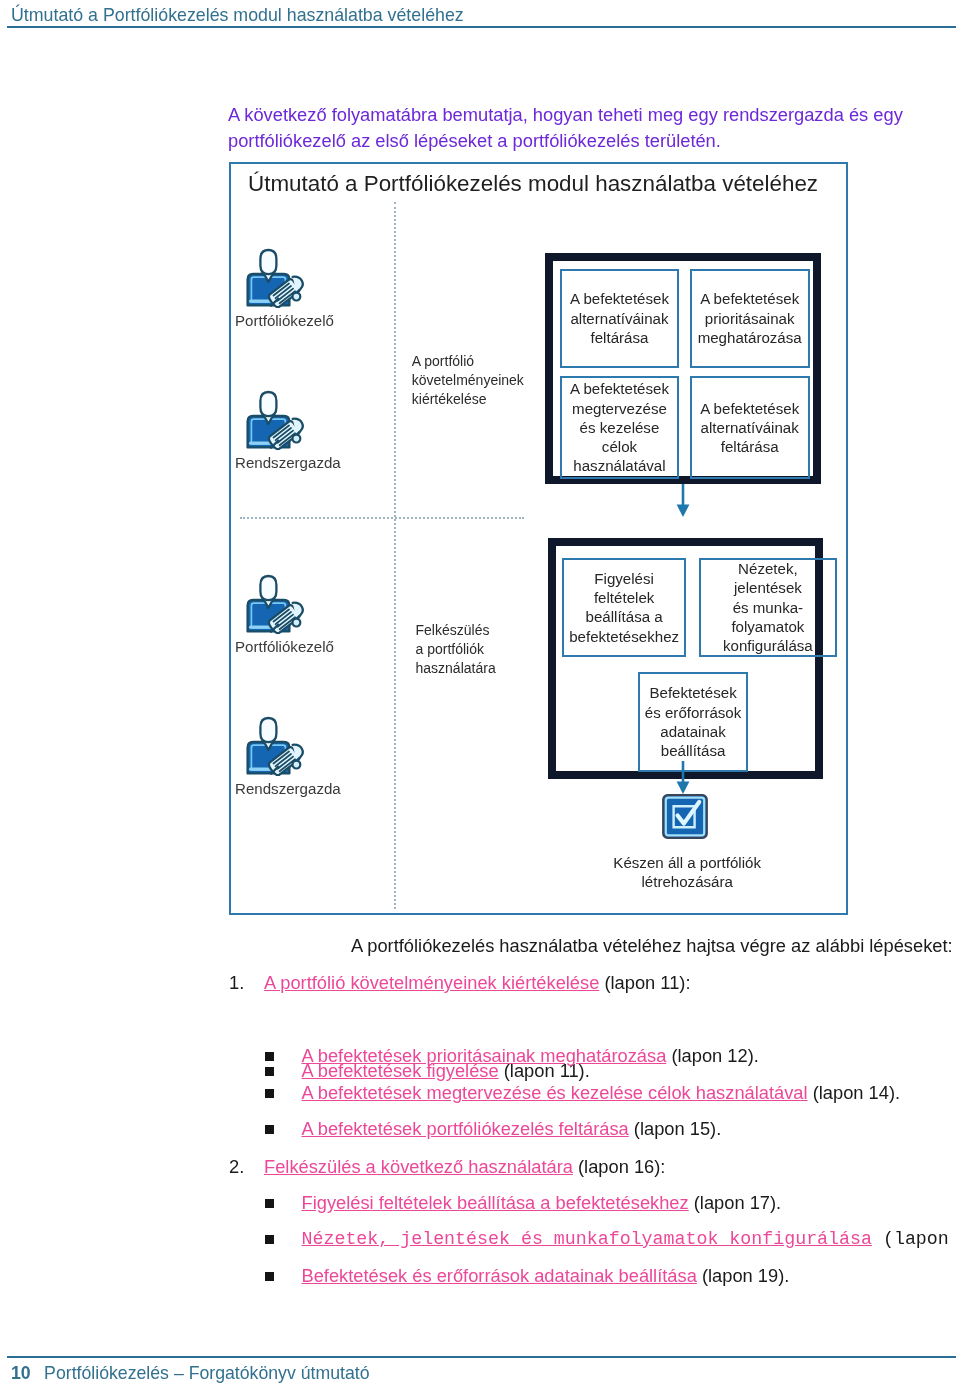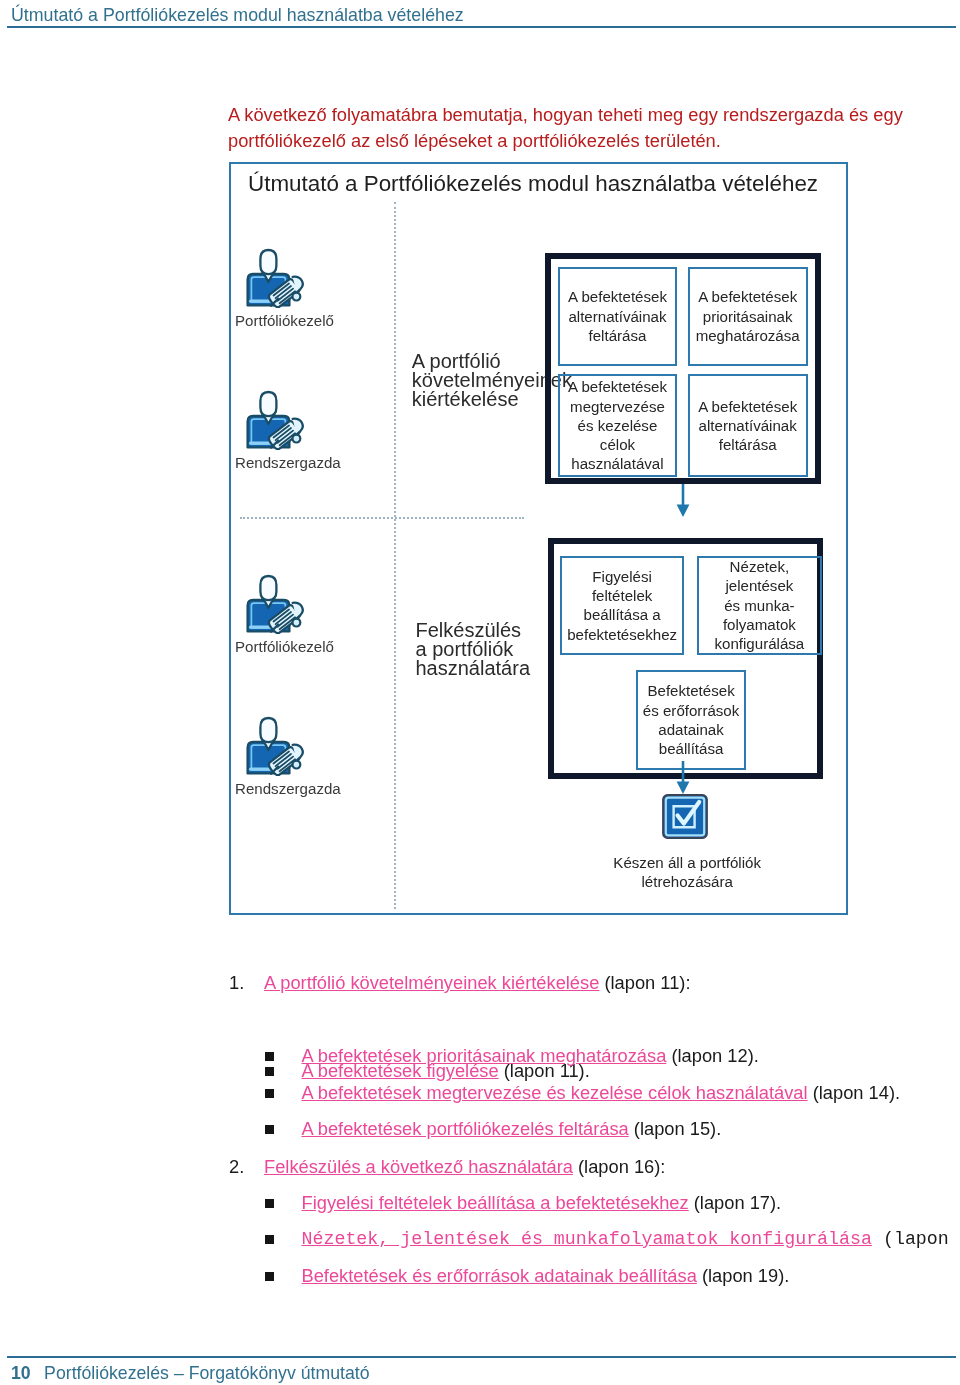--- a/index.html
+++ b/index.html
@@ -5,35 +5,35 @@
   html,body{margin:0;padding:0;}
   body{width:960px;height:1385px;background:#ffffff;font-family:"Liberation Sans",sans-serif;}
   .page{position:relative;width:960px;height:1385px;overflow:hidden;background:#fff;}
 
   
   .hdr{position:absolute;left:0px;top:0px;width:960px;}
   .hdr-text{position:absolute;left:11px;top:4px;font-size:17.8px;line-height:22px;color:#31718f;white-space:nowrap;}
   .hdr-rule{position:absolute;left:7px;top:25.8px;width:949px;height:2.1px;background:#2b6d94;}
 
   
-  .intro{position:absolute;left:228px;top:102px;width:690px;font-size:18.3px;line-height:26px;color:#b91c1c;}
+  .intro{position:absolute;left:228px;top:102px;width:690px;font-size:18.3px;line-height:26px;color:#6d28d9;}
 
   
   .diagram{position:absolute;left:229px;top:162px;width:619px;height:753px;border:2px solid #2e7aae;box-sizing:border-box;background:#fff;}
   .dg-title{position:absolute;left:17px;top:6px;font-size:22.4px;line-height:28px;color:#1f1f1f;white-space:nowrap;}
   .vdiv{position:absolute;left:163px;top:38px;width:0;height:707px;border-left:2px dotted #9eb4c2;}
   .hdiv{position:absolute;left:9.3px;top:353.3px;width:283.7px;height:0;border-top:2px dotted #9eb4c2;}
 
   .actor{position:absolute;width:130px;}
   .actor .lbl{position:absolute;left:0px;top:63px;font-size:15.1px;line-height:19.2px;color:#3a3a3a;white-space:nowrap;}
   .actor .ico{display:block;position:absolute;left:11px;top:0px;}
 
-  .sidelbl{position:absolute;font-size:20px;line-height:19.2px;color:#2b2b2b;}
-
-  .grp{position:absolute;border:6px solid #0f172a;box-sizing:border-box;}
+  .sidelbl{position:absolute;font-size:14px;line-height:19.2px;color:#2b2b2b;}
+
+  .grp{position:absolute;border:8px solid #0f172a;box-sizing:border-box;}
   .cell{position:absolute;border:2px solid #2e7aae;box-sizing:border-box;display:flex;align-items:center;justify-content:center;text-align:center;font-size:15.1px;line-height:19.3px;color:#262626;}
 
   .arrow{position:absolute;line-height:0;}
 
   .doneicon{position:absolute;line-height:0;}
   .donelbl{position:absolute;text-align:center;font-size:15.1px;line-height:19.3px;color:#262626;}
 
   
   .lead{position:absolute;left:351px;top:933px;font-size:18.3px;line-height:26px;color:#1a1a1a;white-space:nowrap;}
   .olist{position:absolute;left:0;top:0;}
@@ -132,38 +132,39 @@
       <div class="cell" style="left:136.6px;top:115.2px;width:120.2px;height:103.6px;">A befektetések<br>alternatíváinak<br>feltárása</div>
     </div>
 
     <div class="arrow" style="left:444.5px;top:320px;"><svg width="14" height="34" viewBox="0 0 14 34">
           <path d="M7 0 L7 24" stroke="#1f78ad" stroke-width="2.6" fill="none"></path>
           <path d="M7 33 L0.6 20.6 L13.4 20.6 Z" fill="#1f78ad"></path>
         </svg></div>
 
     <div class="grp" style="left:316.9px;top:356px;width:275.3px;height:240.6px;margin-top:18px;">
       <div class="cell" style="left:6.6px;top:12px;width:123.3px;height:98.7px;">Figyelési<br>feltételek<br>beállítása a<br>befektetésekhez</div>
-      <div class="cell" style="left:143px;top:12px;width:125px;height:98.7px;">Nézetek,<br>jelentések<br>és munka-<br>folyamatok<br>konfigurálása</div>
+      <div class="cell" style="left:143px;top:12px;width:138px;height:98.7px;">Nézetek,<br>jelentések<br>és munka-<br>folyamatok<br>konfigurálása</div>
       <div class="cell" style="left:82.1px;top:126.2px;width:110.2px;height:99.8px;">Befektetések<br>és erőforrások<br>adatainak<br>beállítása</div>
     </div>
 
     <div class="arrow" style="left:444.5px;top:596.6px;"><svg width="14" height="34" viewBox="0 0 14 34">
           <path d="M7 0 L7 24" stroke="#1f78ad" stroke-width="2.6" fill="none"></path>
           <path d="M7 33 L0.6 20.6 L13.4 20.6 Z" fill="#1f78ad"></path>
         </svg></div>
 
     <div class="doneicon" style="left:430.7px;top:629.9px;"><svg width="46" height="45" viewBox="0 0 46 45">
           <rect x="1.2" y="1.2" width="43.6" height="42.6" rx="4.2" fill="#1566b2" stroke="#3a4458" stroke-width="2.2"></rect>
           <rect x="3.8" y="3.6" width="38.4" height="37.8" rx="2.6" fill="none" stroke="#a4def9" stroke-width="2.2"></rect>
           <path d="M11.6 12.2 L11.6 33.2 L32.6 33.2 L32.6 12.2 Z" fill="none" stroke="#cdefff" stroke-width="2.4"></path>
           <path d="M15.6 21.4 L21.8 29.6 L37.2 8.0" fill="none" stroke="#ddf6ff" stroke-width="4.2" stroke-linecap="round" stroke-linejoin="round"></path>
         </svg></div>
     <div class="donelbl" style="left:366.2px;top:688.5px;width:180px;">Készen áll a portfóliók<br>létrehozására</div>
   </div>
 
+  <div class="lead">A portfóliókezelés használatba vételéhez hajtsa végre az alábbi lépéseket:</div>
   <div class="olist">
     <div class="li1" style="left:229px;top:970px;width:640px;">
       <span class="num">1.</span>
       <span class="body"><a class="lk" href="#">A portfólió követelményeinek kiértékelése</a><span> (lapon 11):</span></span>
     </div>
     <div class="li2" style="left:265px;top:1058px;width:640px;text-decoration:underline;">
       <span class="bullet"></span>
       <span class="body"><a class="lk" href="#">A befektetések figyelése</a><span> (lapon 11).</span></span>
     </div>
     <div class="li2" style="left:265px;top:1043px;width:640px;">

